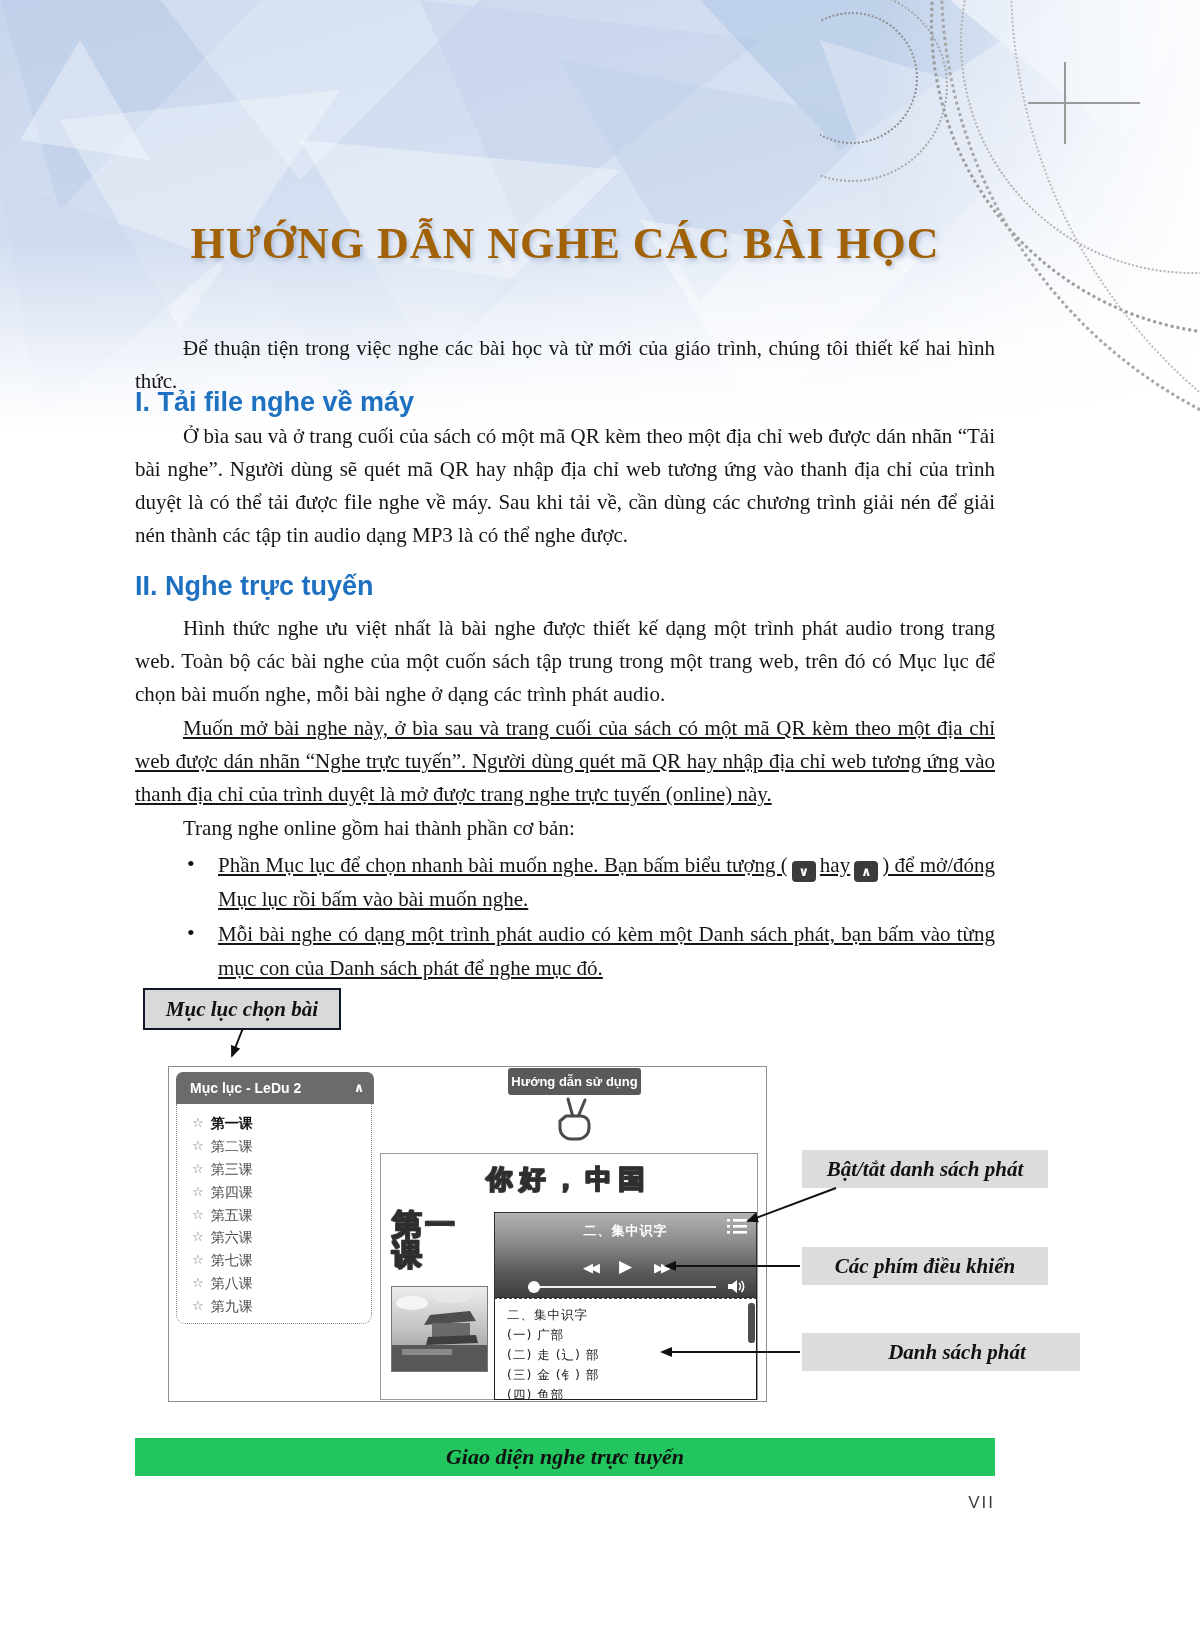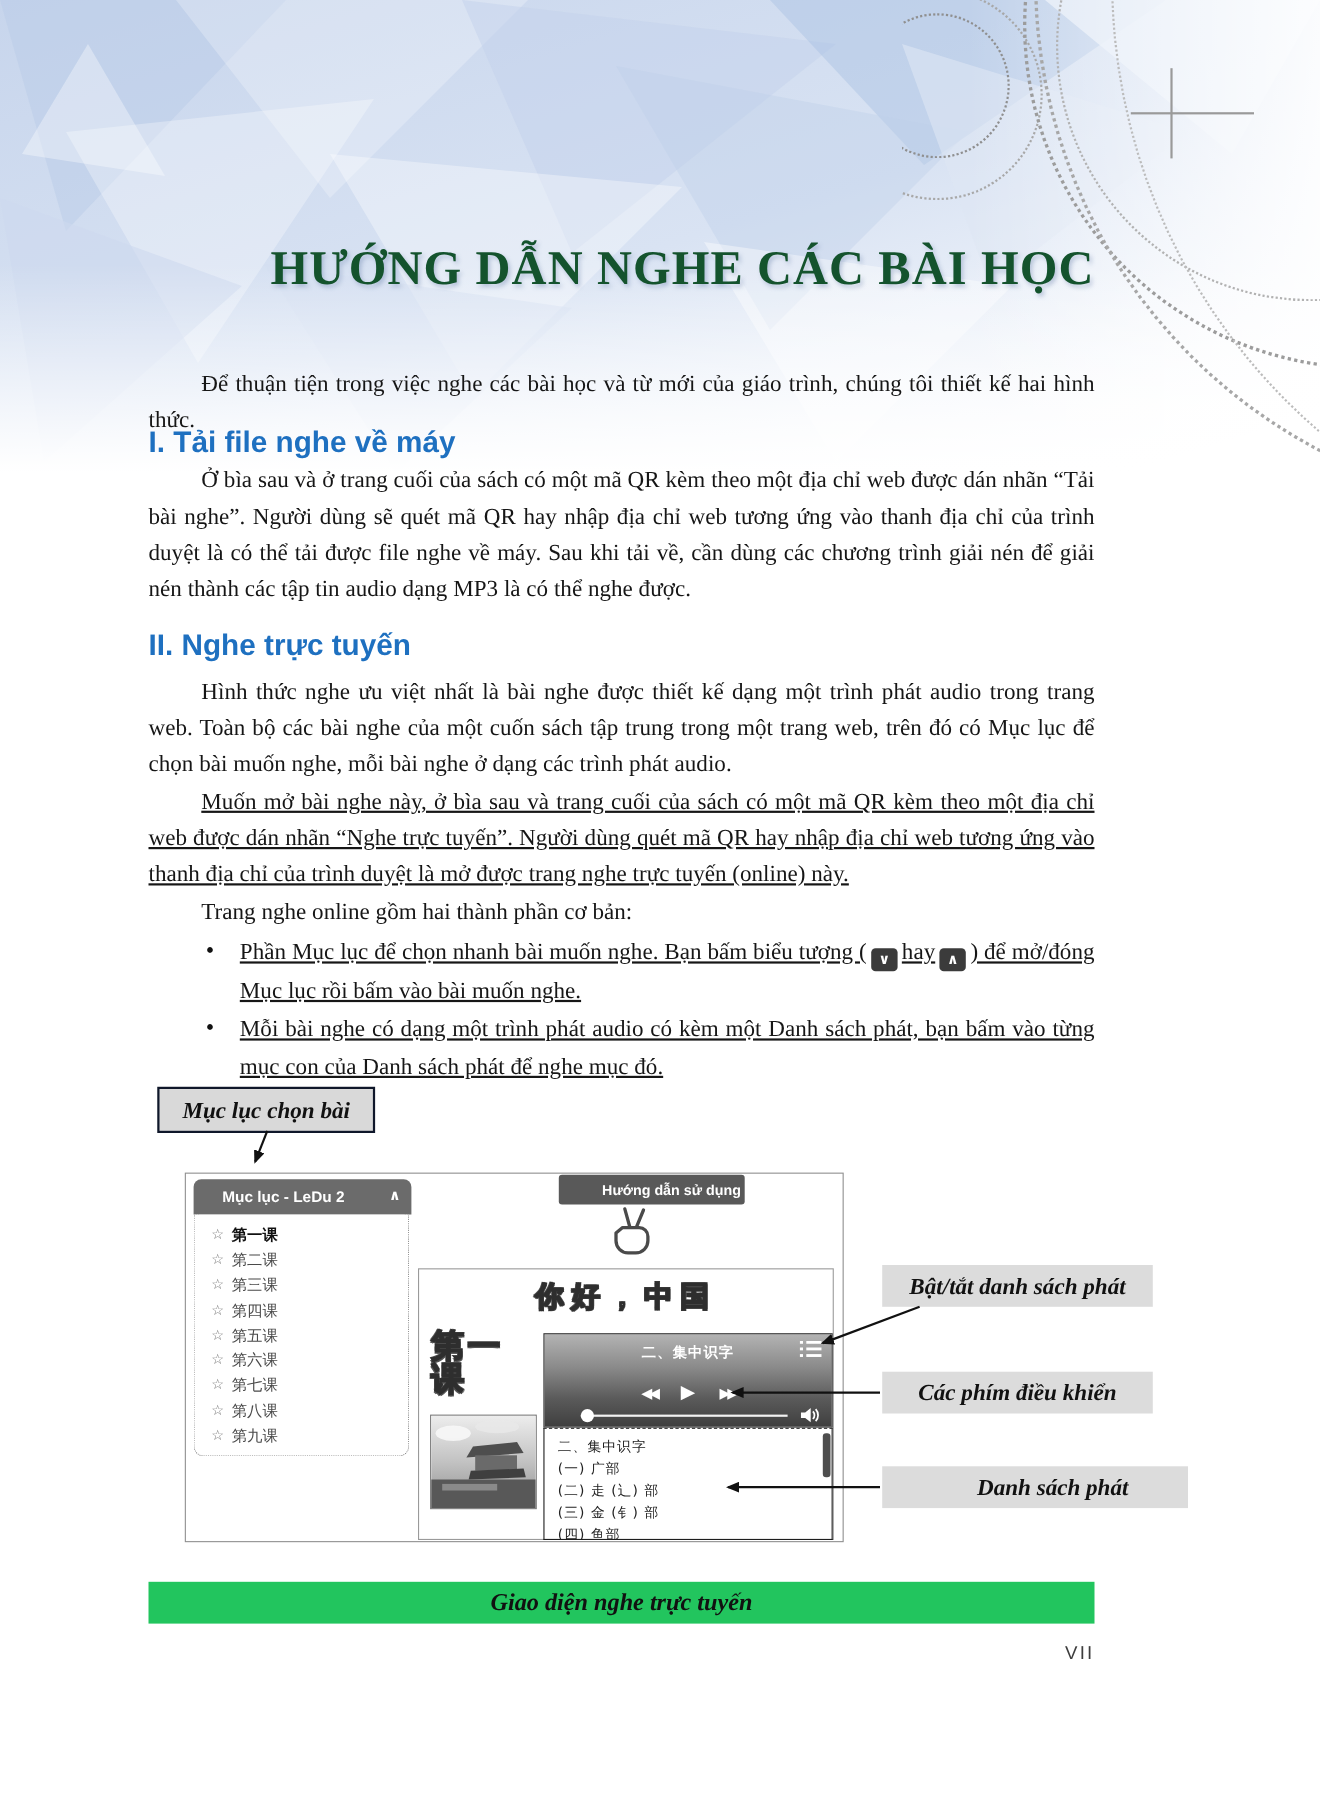--- a/index.html
+++ b/index.html
@@ -13,22 +13,22 @@
   .c1{left:-34px;top:12px;width:128px;height:128px;border:2px dotted #8f8f8f;}  
   .c2{left:-64px;top:-10px;width:188px;height:188px;border:2px dotted #a8a8a8;}
   .c3{left:140px;top:-190px;width:460px;height:460px;border:2px dotted #b2b2b2;}
   .c4{left:110px;top:-290px;width:620px;height:620px;border:3px dotted #9c9c9c;}
   .c5{left:120px;top:-500px;width:960px;height:960px;border:3px dotted #a7a7a7;}
   .c6{left:190px;top:-560px;width:1080px;height:1080px;border:2px dotted #bcbcbc;}
   .cross-h{position:absolute;left:208px;top:102px;width:112px;height:0;border-top:2px solid #9a9a9a;}
   .cross-v{position:absolute;left:244px;top:62px;width:0;height:82px;border-left:2px solid #9a9a9a;}
 
   
-  #doc-title{position:absolute;left:135px;top:222px;width:860px;text-align:right;
-             font:bold 44px/1 "Liberation Serif",serif;letter-spacing:1px;color:#14532d;
+  #doc-title{position:absolute;left:135px;top:222px;width:860px;text-align:center;
+             font:bold 44px/1 "Liberation Serif",serif;letter-spacing:1px;color:#a16207;
              text-shadow:2px 3px 4px rgba(90,115,160,.35);}
   .body-par{position:absolute;left:135px;width:860px;text-align:justify;
             font:21px/33px "Liberation Serif",serif;text-indent:48px;}
   .sec-head{position:absolute;left:135px;width:860px;
             font:bold 27px/1.1 "Liberation Sans",sans-serif;color:#1e70c0;}
   #intro{top:332px;}
   #h-sec1{top:388px;}
   #p-sec1{top:420px;}
   #h-sec2{top:572px;}
   #p-sec2a{top:612px;}
@@ -49,32 +49,32 @@
   #tag-toggle{left:802px;top:1150px;width:246px;height:38px;}
   #tag-controls{left:802px;top:1247px;width:246px;height:38px;}
   #tag-playlist{left:802px;top:1333px;width:246px;height:38px;padding-left:32px;}
 
   #ui-frame{position:absolute;left:168px;top:1066px;width:597px;height:334px;
             background:#fff;border:1.5px solid #8f8f8f;}
 
   #sb-header{position:absolute;left:176px;top:1072px;width:198px;height:32px;background:#6b6b6b;
              border-radius:7px 7px 0 0;color:#fff;font:bold 14px/32px "Liberation Sans",sans-serif;
              padding:0;display:flex;align-items:center;}
-  #sb-header .sb-title{flex:1;padding-left:26px;}
+  #sb-header .sb-title{flex:1;padding-left:14px;}
   #sb-header .sb-chev{width:30px;text-align:center;font:bold 13px/32px "DejaVu Sans",sans-serif;}
   #sb-list{position:absolute;left:176px;top:1104px;width:196px;height:220px;background:#fff;
            border:1.5px dotted #8a8a8a;border-top:none;border-radius:0 0 9px 9px;box-sizing:border-box;
            padding:8px 0 6px 0;display:flex;flex-direction:column;justify-content:space-between;}
   .sb-item{display:flex;align-items:center;gap:7px;padding-left:15px;height:22px;
            font:14px/22px "DejaVu Sans",sans-serif;color:#4a4a4a;}
   .sb-item:first-child .sb-label{font-weight:bold;color:#111;}
   .star{font:13px/22px "DejaVu Sans",sans-serif;color:#777;}
 
   #hdsd-btn{position:absolute;left:508px;top:1068px;width:133px;height:27px;background:#595959;
-            border-radius:3px;color:#fff;font:bold 13px/27px "Liberation Sans",sans-serif;text-align:center;padding-left:36px;}
+            border-radius:3px;color:#fff;font:bold 13px/27px "Liberation Sans",sans-serif;text-align:center;}
   #hand{position:absolute;left:556px;top:1096px;width:38px;height:46px;}
 
   #content-panel{position:absolute;left:380px;top:1153px;width:378px;height:247px;
                  border:1px solid #9a9a9a;background:#fff;box-sizing:border-box;}
   .outlined-cjk{color:#fff;-webkit-text-stroke:1.4px #2e2e2e;
                 text-shadow:-1px -1px 0 #555,1px -1px 0 #555,-1px 1px 0 #555,1px 1px 0 #555;}
   #panel-title{position:absolute;left:380px;top:1166px;width:378px;text-align:center;
                font:bold 26px/1 "DejaVu Sans",sans-serif;letter-spacing:7px;}
   #lesson-label{position:absolute;left:392px;top:1210px;width:96px;
                 font:bold 30px/1 "DejaVu Sans",sans-serif;letter-spacing:3px;}

